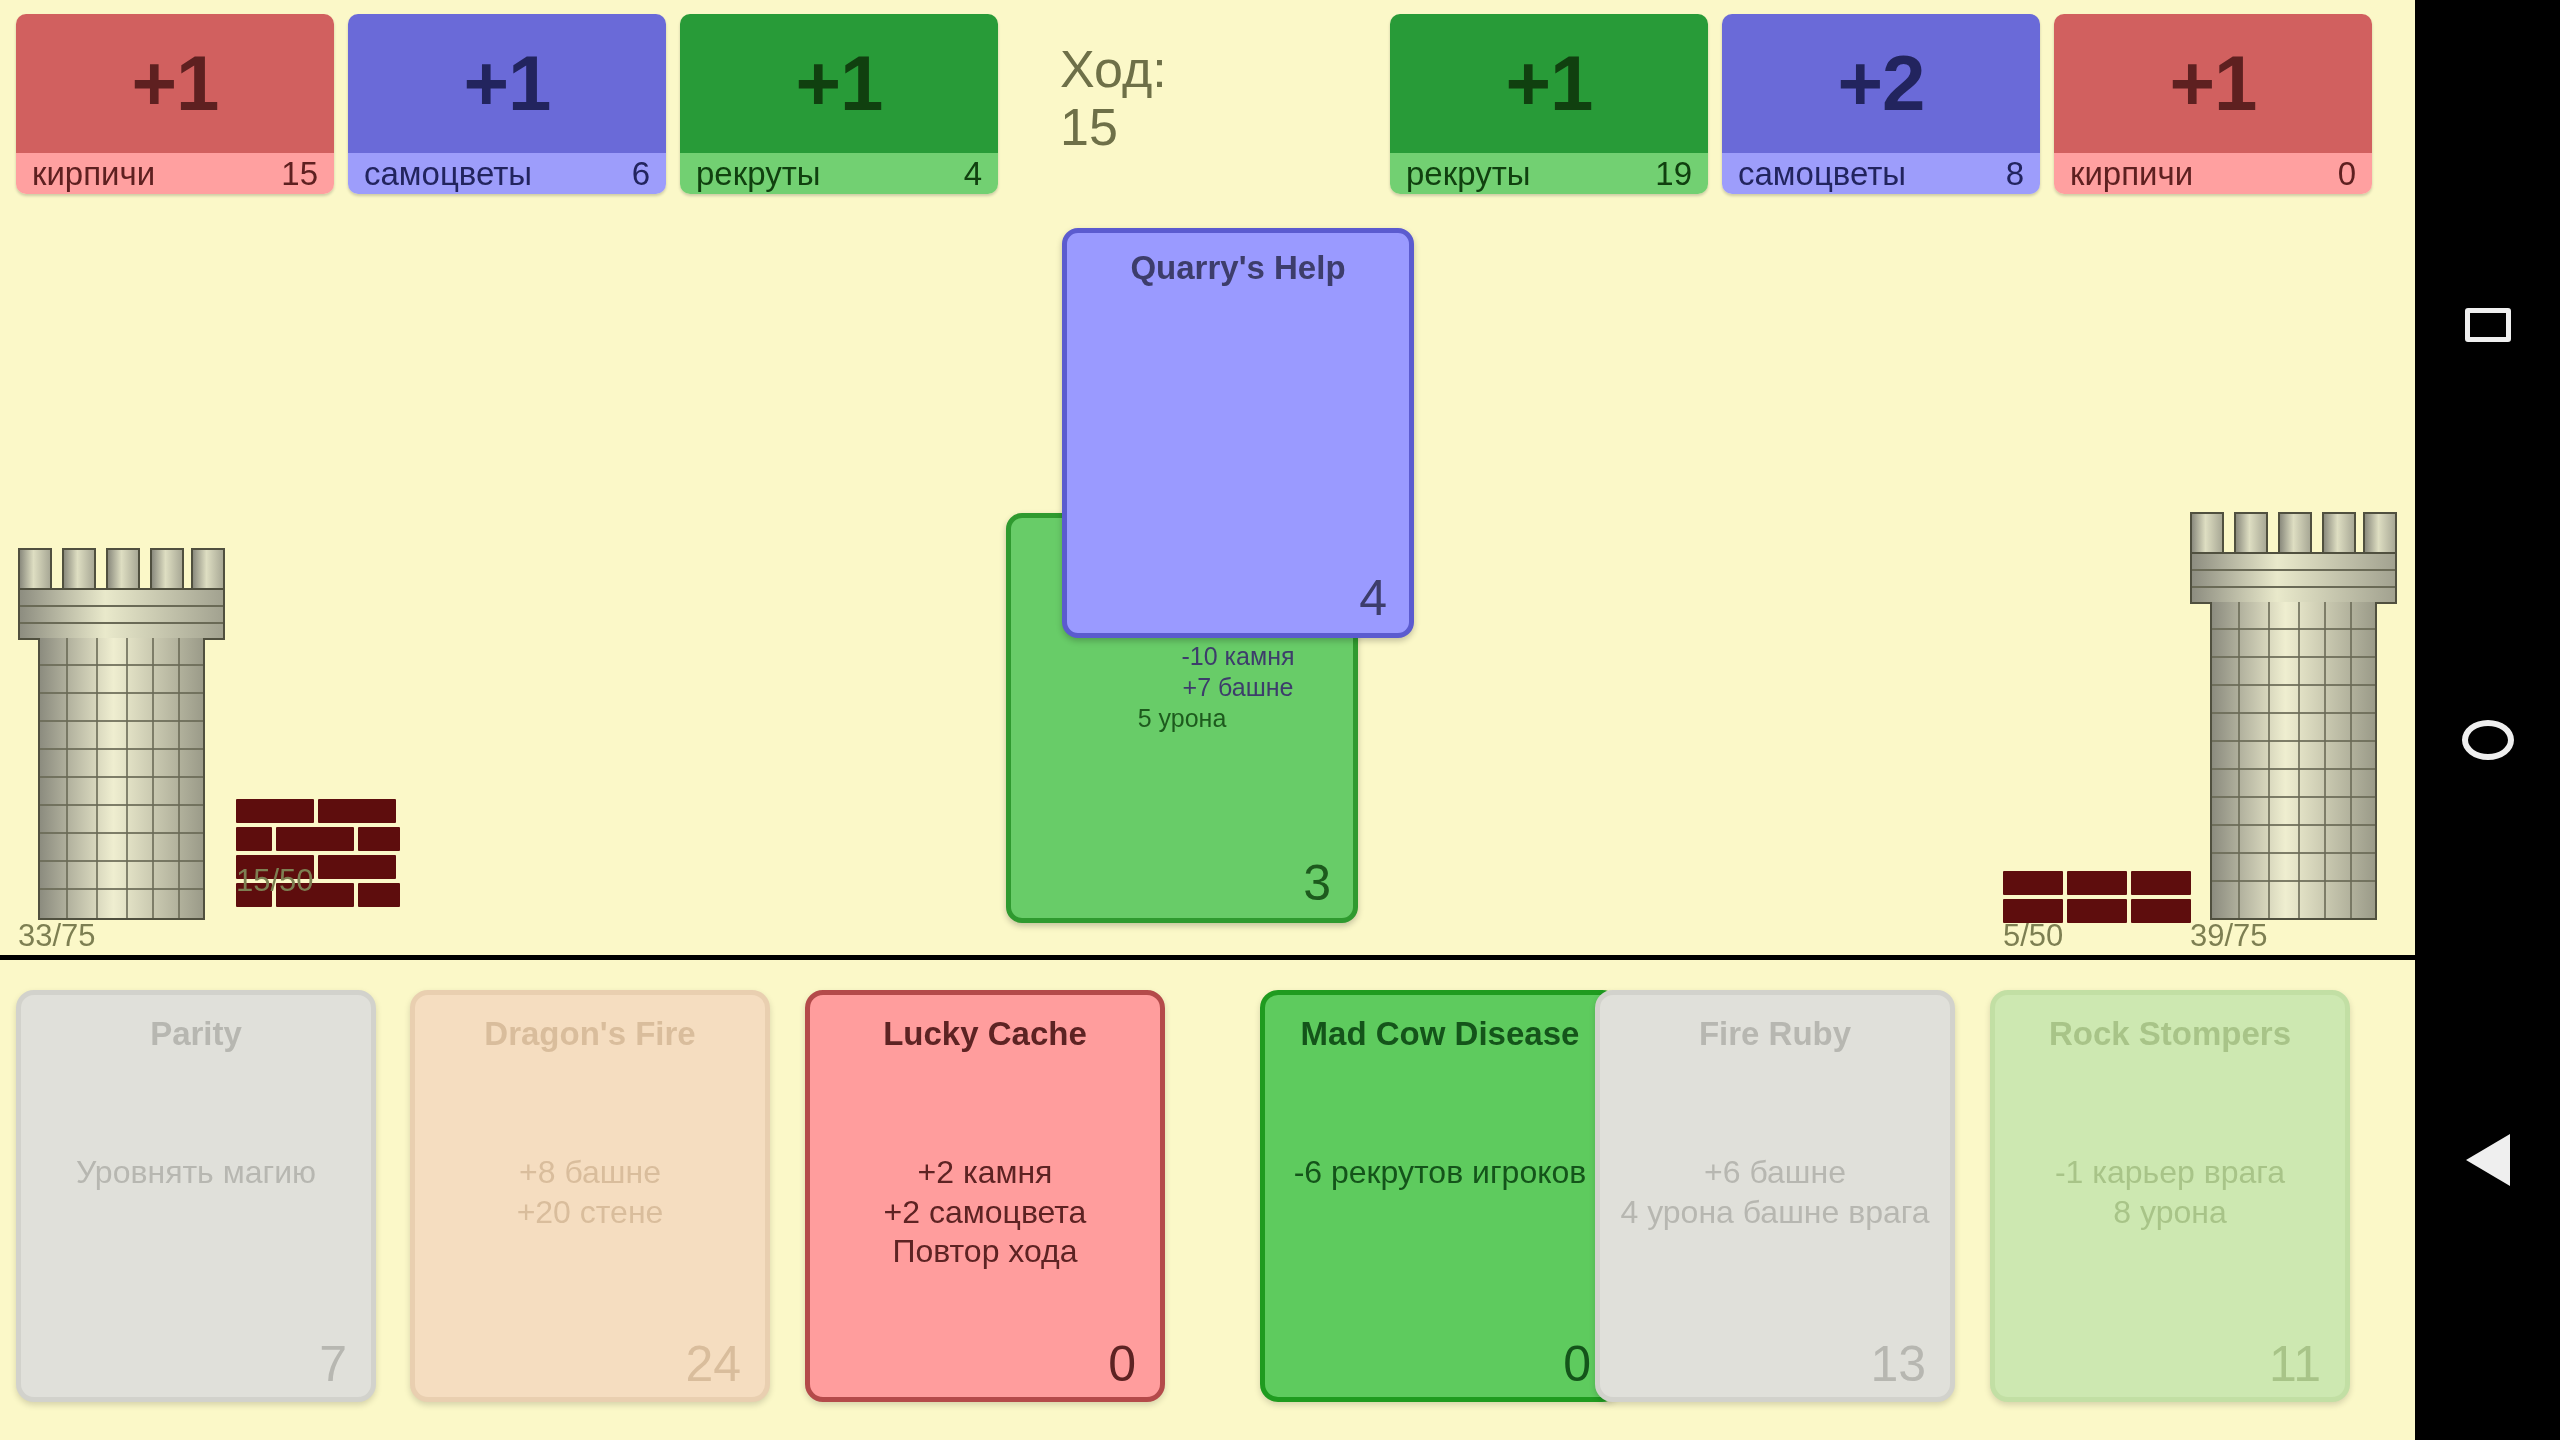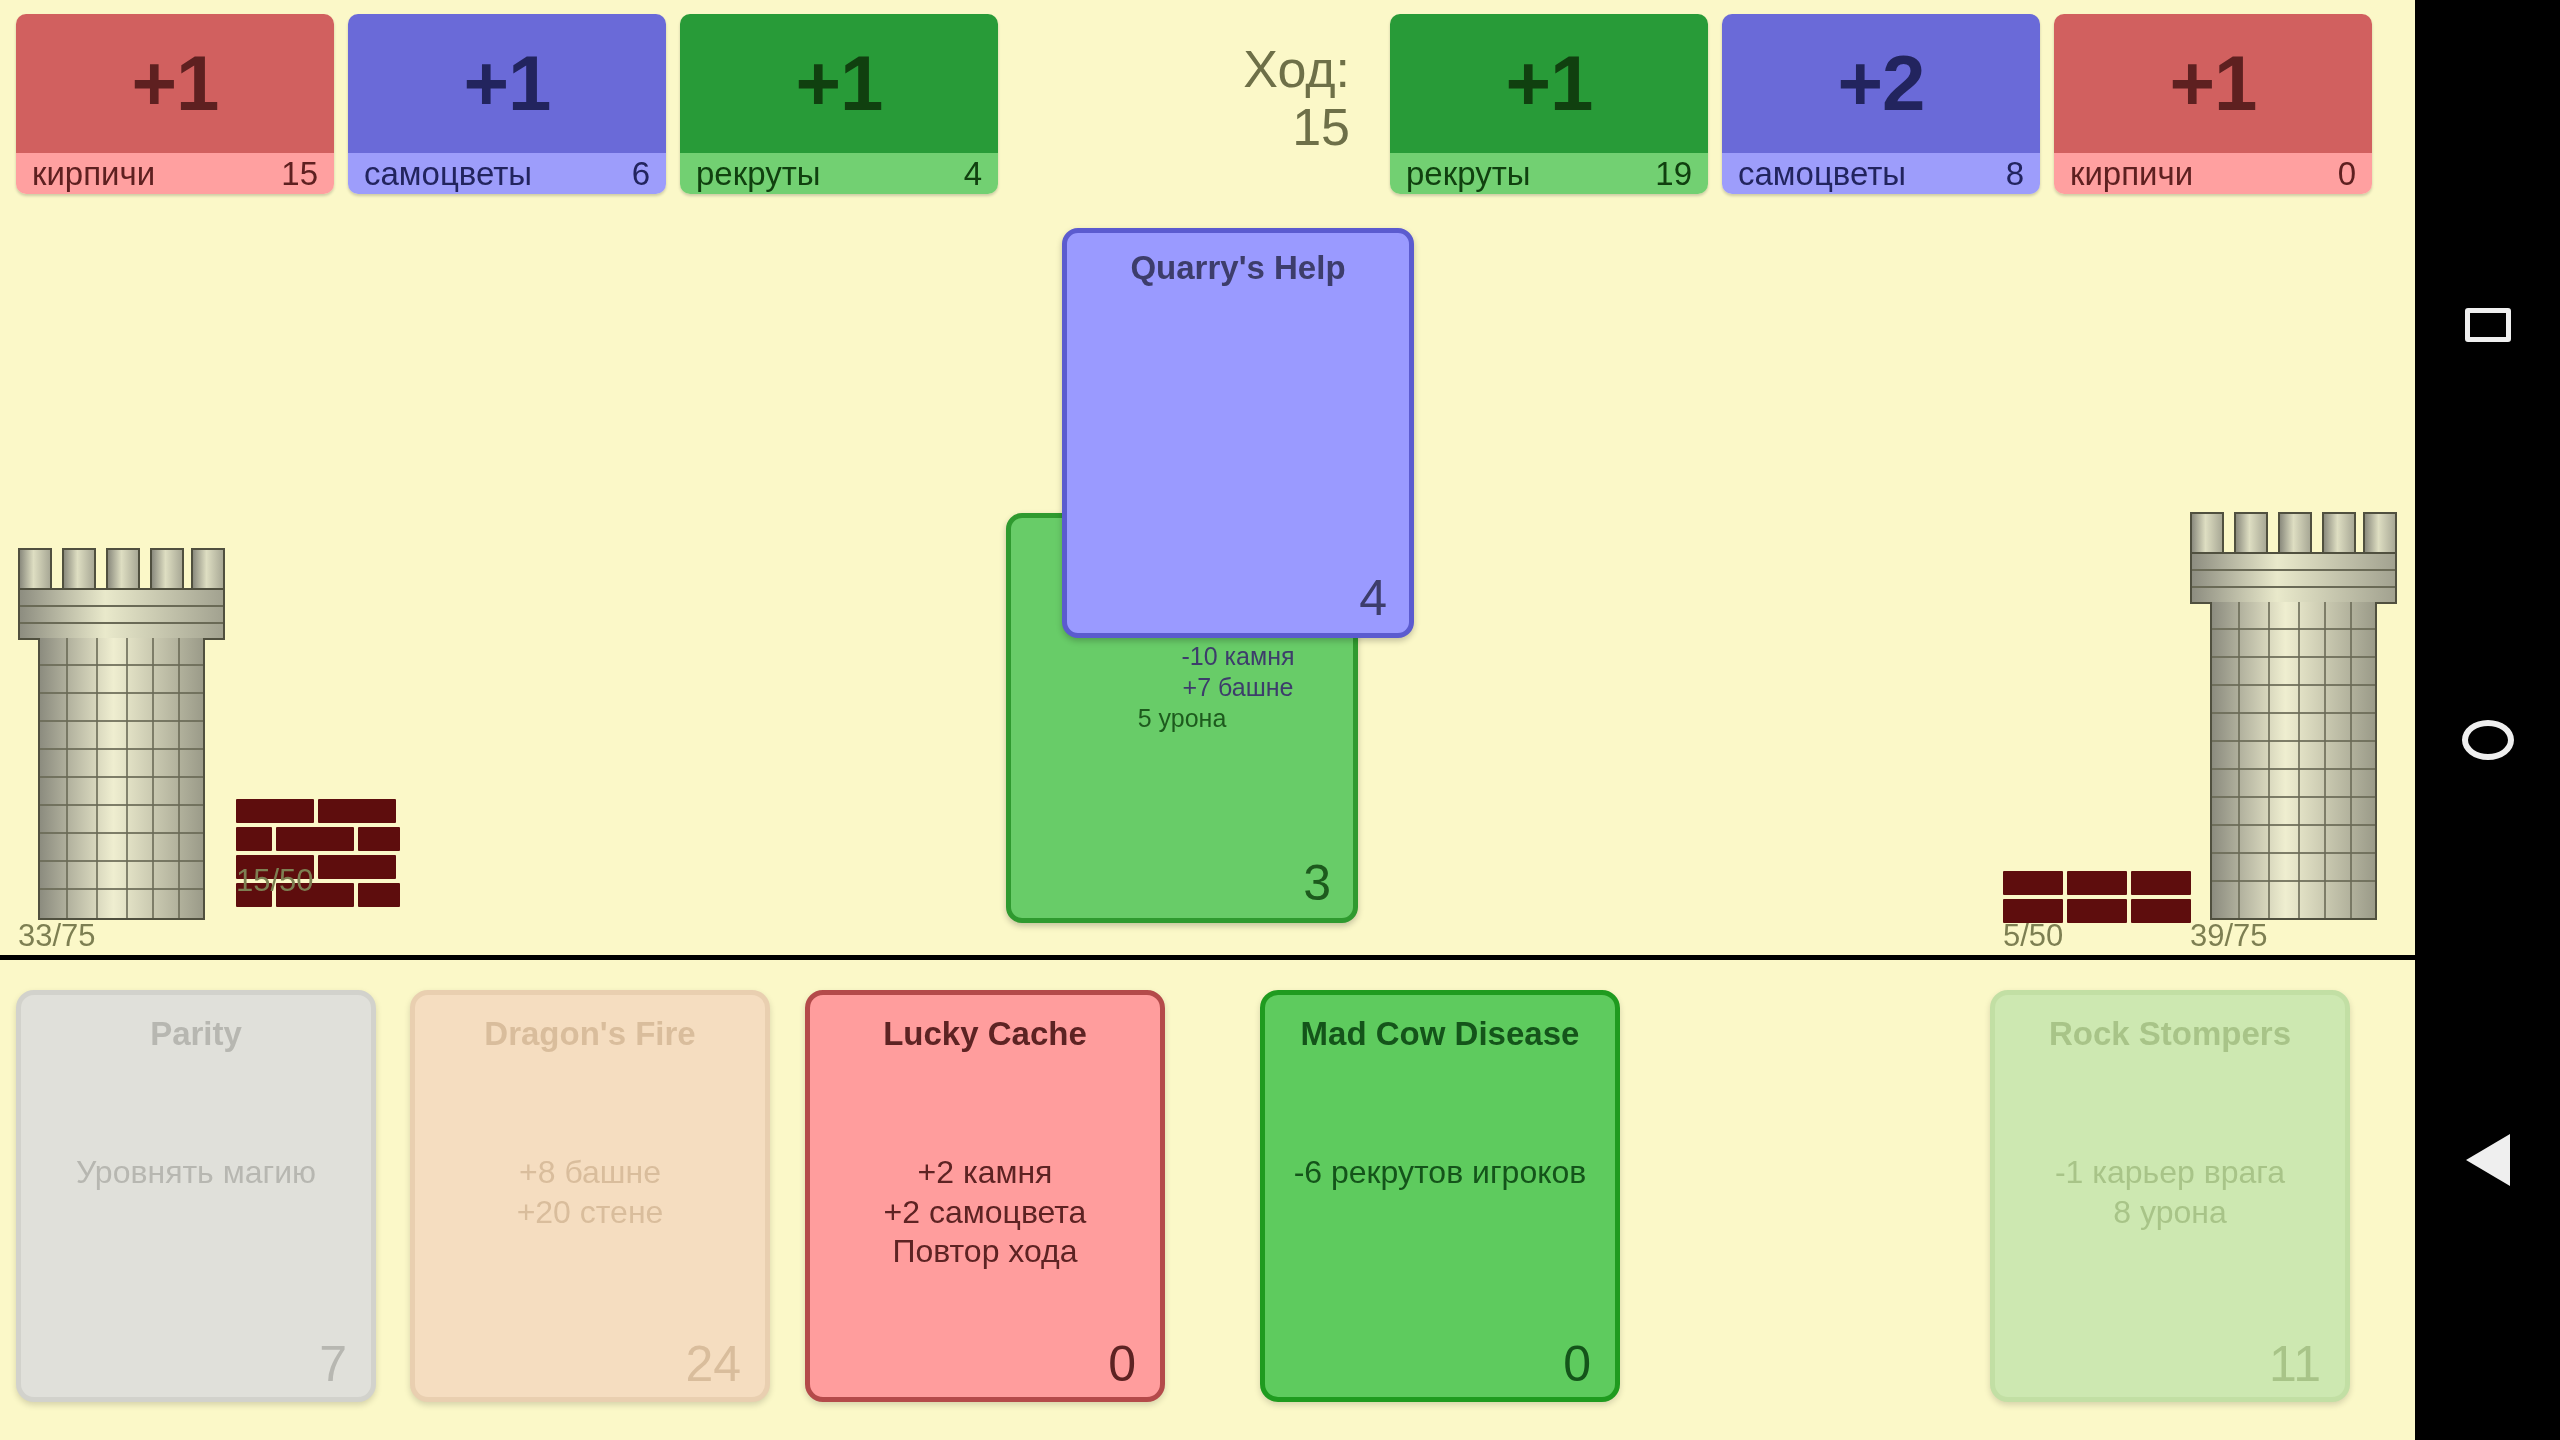--- a/index.html
+++ b/index.html
@@ -43,21 +43,21 @@
   
   .res-rec .res-top { background:#289b38; color:#10400f; }
   .res-rec .res-bot { background:#72d072; color:#10400f; }
 
   .r0 { left:16px; }  .r1 { left:348px; } .r2 { left:680px; }
   .r3 { left:1390px; } .r4 { left:1722px; } .r5 { left:2054px; }
 
   
   #turn {
     position:absolute; left:1060px; top:40px; width:290px;
-    text-align:right; color:#6e7048;
+    text-align:left; color:#6e7048;
     font-size:52px; line-height:1.12; font-weight:normal;
   }
 
   
   .play-card {
     position:absolute; border-radius:16px; border:5px solid;
     box-shadow:0 3px 6px rgba(0,0,0,0.22);
   }
   .play-card .pc-title {
     position:absolute; top:16px; left:0; right:0;
@@ -353,20 +353,28 @@
           </div>
         <div class="hc-cost">0</div>
       </div>
 
       <div class="hand-card sk-green h3">
         <div class="hc-title">Mad Cow Disease</div>
         <div class="hc-body">-6 рекрутов игроков</div>
         <div class="hc-cost">0</div>
       </div>
 
+      <div class="hand-card sk-gray h4">
+        <div class="hc-title">Fire Ruby</div>
+        <div class="hc-body">
+            <div>+6 башне</div>
+            <div>4 урона башне врага</div>
+          </div>
+        <div class="hc-cost">13</div>
+      </div>
 
       <div class="hand-card sk-palegrn h5">
         <div class="hc-title">Rock Stompers</div>
         <div class="hc-body">
             <div>-1 карьер врага</div>
             <div>8 урона</div>
           </div>
         <div class="hc-cost">11</div>
       </div>
     </div>

